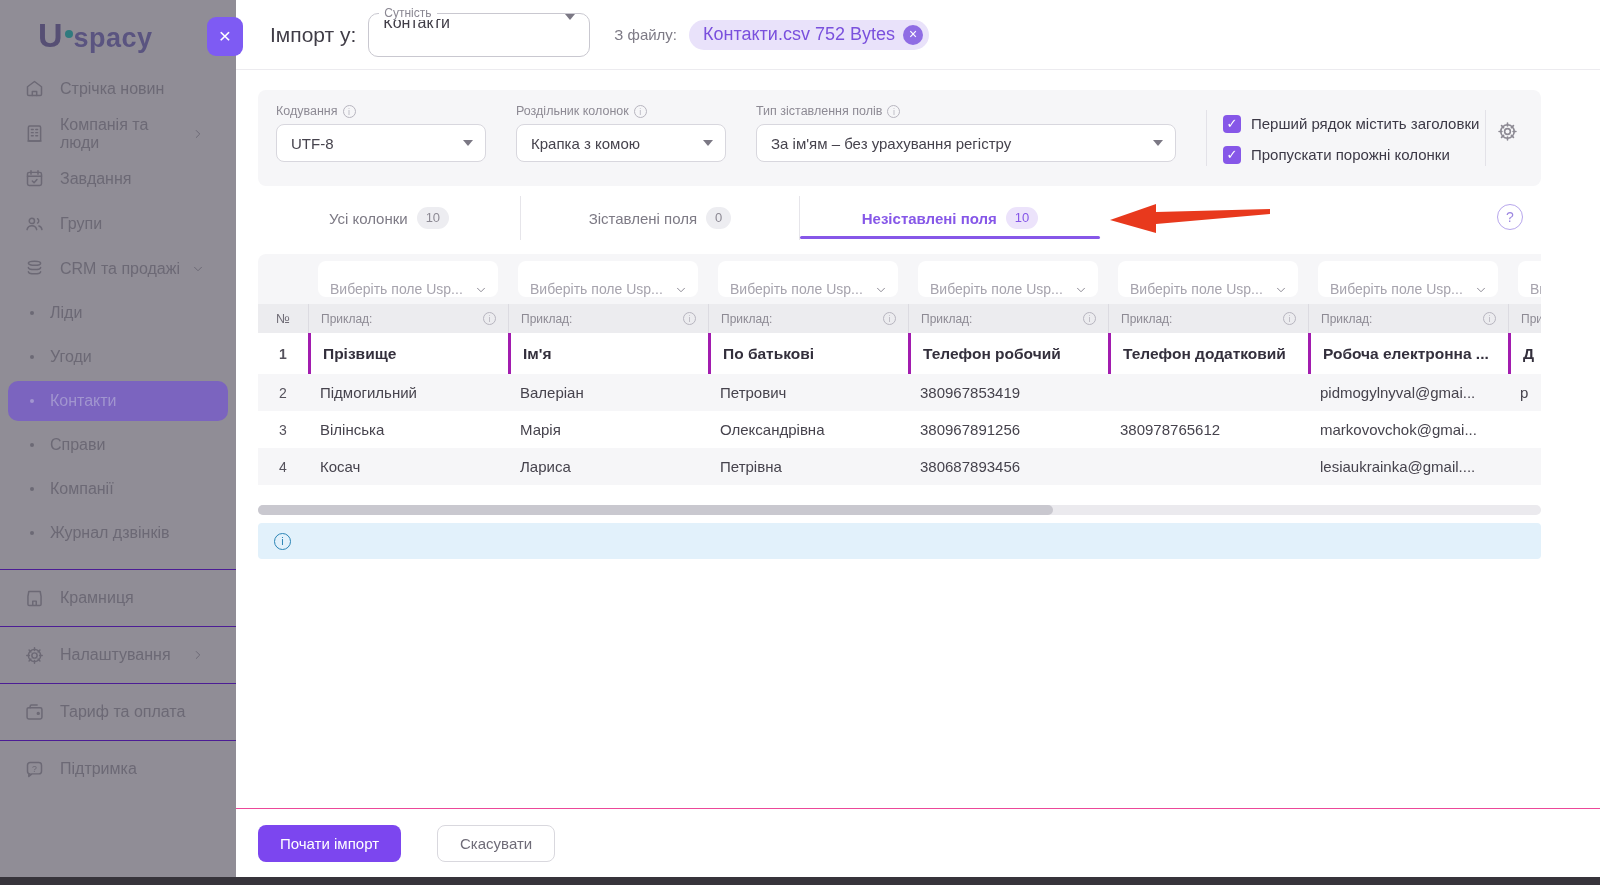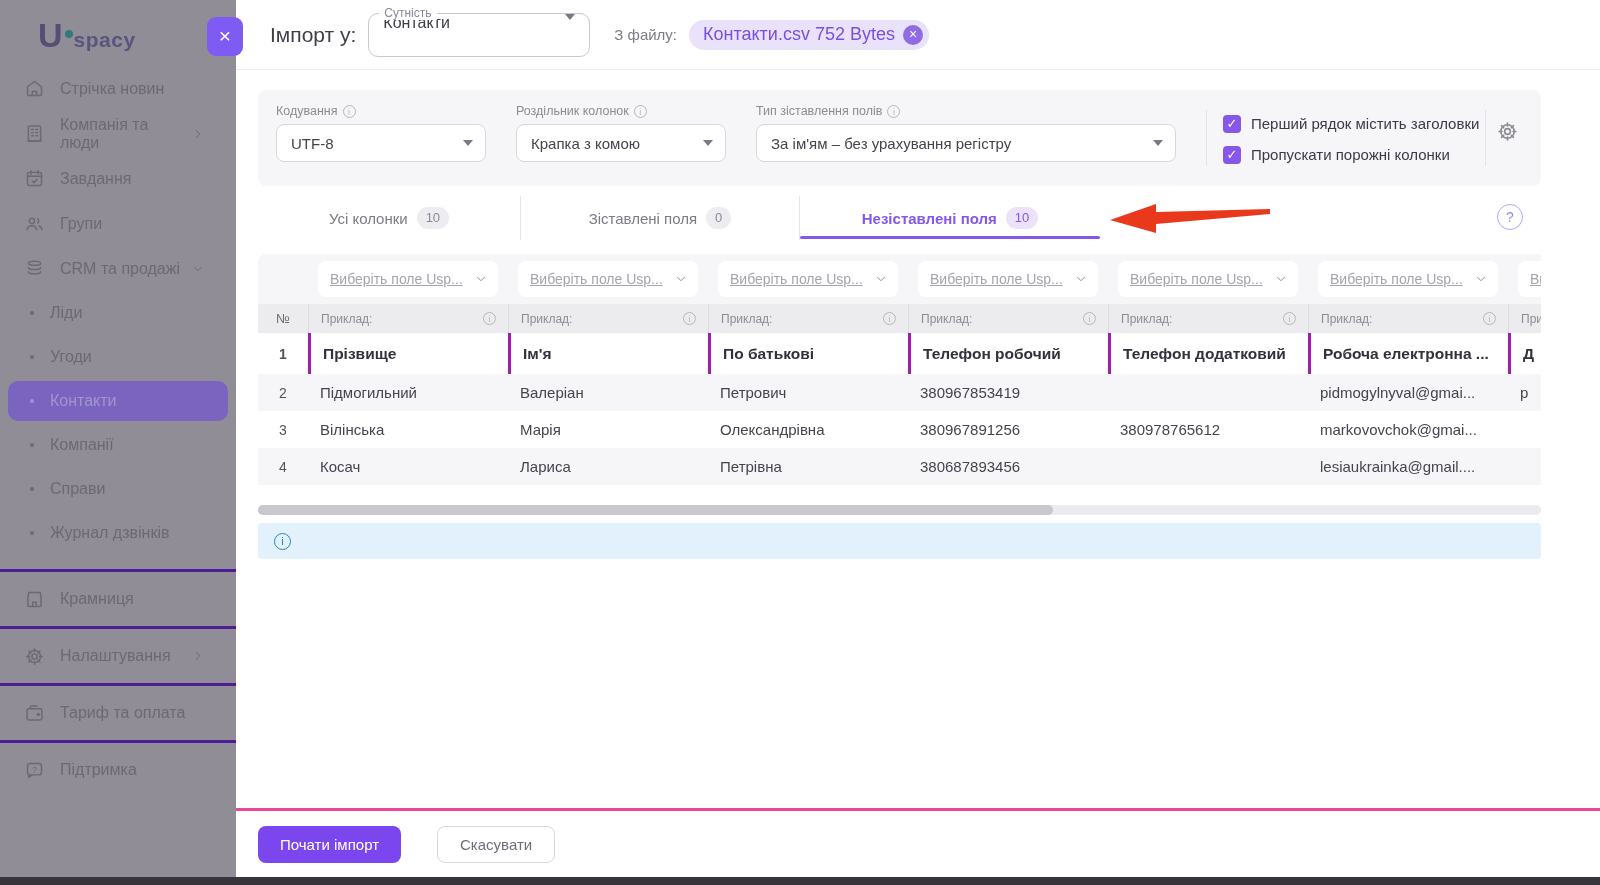--- a/index.html
+++ b/index.html
@@ -6,29 +6,29 @@
   html,body { width:1600px; height:885px; overflow:hidden; background:#fff;
     font-family:"Liberation Sans", sans-serif; }
   .app { position:relative; width:1600px; height:885px; }
 
   
   .sidebar { position:absolute; left:0; top:0; width:236px; height:885px;
     background:#908d96; color:#6c6975; overflow:hidden; }
   .logo { display:flex; align-items:baseline; padding:16px 0 0 38px; height:66px; }
   .logo-u { font-size:34px; font-weight:bold; color:#564f74; position:relative; }
   .logo-dot { width:8px; height:8px; border-radius:50%; background:#2f7a7e; display:inline-block; margin:0 1px 14px 2px; align-self:center; }
-  .logo-rest { font-size:21px; font-weight:bold; color:#5a5480; letter-spacing:.5px; }
+  .logo-rest { font-size:27px; font-weight:bold; color:#5a5480; letter-spacing:.5px; }
   .nav-item { display:flex; align-items:center; height:45px; padding:0 16px 0 24px; font-size:16px; cursor:pointer; }
   .nav-item .ic { width:21px; height:21px; margin-right:15px; flex:0 0 auto; }
   .nav-item .chev { margin-left:auto; width:14px; height:14px; }
   .sub-item { display:flex; align-items:center; height:44px; padding-left:30px; font-size:16px; cursor:pointer; }
   .bullet { width:4px; height:4px; border-radius:50%; background:#6c6975; margin-right:16px; }
   .sub-item.active { background:#7b64bf; color:#a195cf; border-radius:10px; margin:2px 8px; height:40px; padding-left:22px; }
   .sub-item.active .bullet { background:#a195cf; }
-  .bottom-item { display:flex; align-items:center; height:57px; padding:0 16px 0 24px; font-size:16px; border-top:3px solid #4c1d95; cursor:pointer; }
+  .bottom-item { display:flex; align-items:center; height:57px; padding:0 16px 0 24px; font-size:16px; border-top:1px solid #4c1d95; cursor:pointer; }
   .bottom-item .ic { width:21px; height:21px; margin-right:15px; }
   .bottom-item .chev { margin-left:auto; width:14px; height:14px; }
 
   .close-btn { position:absolute; left:207px; top:17px; width:36px; height:39px;
     background:#7e5bf3; border-radius:9px; color:#fff; font-size:21px; line-height:38px;
     text-align:center; z-index:20; cursor:pointer; }
 
   
   .main { position:absolute; left:236px; top:0; width:1364px; height:885px; background:#fff; }
 
@@ -84,21 +84,21 @@
 
   .table-wrap { width:1283px; margin:14px 0 0 22px; overflow:hidden; }
   .t-inner { width:1450px; }
   .trow { display:flex; }
   .c-num { width:50px; flex:0 0 auto; display:flex; align-items:center; justify-content:center; }
   .c { width:200px; flex:0 0 auto; display:flex; align-items:center; padding:0 12px;
     overflow:hidden; white-space:nowrap; }
   .dd-row { height:50px; background:#f6f6f8; border-radius:8px 8px 0 0; }
   .dd-row .c { padding:0 10px; }
   .dd-select { width:180px; height:36px; background:#fff; border-radius:8px; display:flex;
-    align-items:center; padding:0 10px 0 12px; font-size:14px; color:#a6a3ad; cursor:pointer;text-decoration:underline; }
+    align-items:flex-end; padding:0 10px 0 12px; font-size:14px; color:#a6a3ad; cursor:pointer; }
   .dd-select .chev { width:14px; height:14px; margin-left:auto; color:#8d8a94; flex:0 0 auto; }
   .dd-select .ph { overflow:hidden; white-space:nowrap; }
   .ex-row { height:29px; background:#ececef; font-size:12px; color:#8d8a94; }
   .ex-row .c { border-left:1px solid #dcdbe1; }
   .ex-row .c-num { font-size:13px; color:#6f6c76; }
   .ex-i { margin-left:auto; flex:0 0 auto; }
   .drow { font-size:15px; color:#46434d; height:37px; background:#fff; }
   .drow .c-num { color:#55525c; font-size:14px; }
   .drow.first { height:41px; font-weight:bold; font-size:15.5px; color:#332f3c; }
   .drow.first .c { border-left:3px solid #a21caf; }
@@ -106,21 +106,21 @@
 
   .hscroll { width:1283px; margin:20px 0 0 22px; height:10px; border-radius:5px; background:#ebeaee; }
   .hscroll .thumb { width:62%; height:10px; border-radius:5px; background:#c9c8cf; cursor:pointer; }
 
   .note { width:1283px; margin:8px 0 0 22px; height:36px; background:#e2f1fb; border-radius:4px;
     display:flex; align-items:center; padding-left:16px; }
   .note-i { width:17px; height:17px; border:1.3px solid #2a84b5; border-radius:50%; color:#2a84b5;
     font-size:11px; text-align:center; line-height:15px; flex:0 0 auto; }
   .note-text { font-size:14px; color:#2a84b5; margin-left:10px; }
 
-  .m-footer { position:absolute; left:0; right:0; bottom:8px; height:69px; border-top:3px solid #ec4899;
+  .m-footer { position:absolute; left:0; right:0; bottom:8px; height:69px; border-top:1px solid #ec4899;
     display:flex; align-items:center; padding-left:22px; background:#fff; }
   .btn-primary { height:37px; padding:0 22px; background:#7c46ef; color:#fff; border:none;
     border-radius:8px; font-size:15px; font-family:inherit; cursor:pointer; }
   .btn-secondary { height:37px; padding:0 22px; background:#fff; color:#6f6c78; border:1px solid #d9d8de;
     border-radius:8px; font-size:15px; font-family:inherit; margin-left:36px; cursor:pointer; }
 
   .bottom-strip { position:absolute; left:0; bottom:0; width:1600px; height:8px; background:#37343b; z-index:30; }
 
   .ic { stroke:currentColor; fill:none; stroke-width:1.7; stroke-linecap:round; stroke-linejoin:round; }
 </style>
@@ -185,25 +185,25 @@
     <div class="sub-item">
         <span class="bullet"></span>
         <span>Угоди</span>
       </div>
     <div class="sub-item active">
         <span class="bullet"></span>
         <span>Контакти</span>
       </div>
     <div class="sub-item">
         <span class="bullet"></span>
+        <span>Справи</span>
+      </div>
+    <div class="sub-item">
+        <span class="bullet"></span>
         <span>Компанії</span>
-      </div>
-    <div class="sub-item">
-        <span class="bullet"></span>
-        <span>Справи</span>
       </div>
     <div class="sub-item">
         <span class="bullet"></span>
         <span>Журнал дзвінків</span>
       </div>
 
     <div style="height:14px"></div>
     <div class="bottom-item">
       <svg class="ic" viewBox="0 0 24 24">
           <path d="M4.5 9.5 5.5 4h13l1 5.5M4.5 9.5v9A1.5 1.5 0 0 0 6 20h12a1.5 1.5 0 0 0 1.5-1.5v-9M10 20v-5h4v5"></path>

